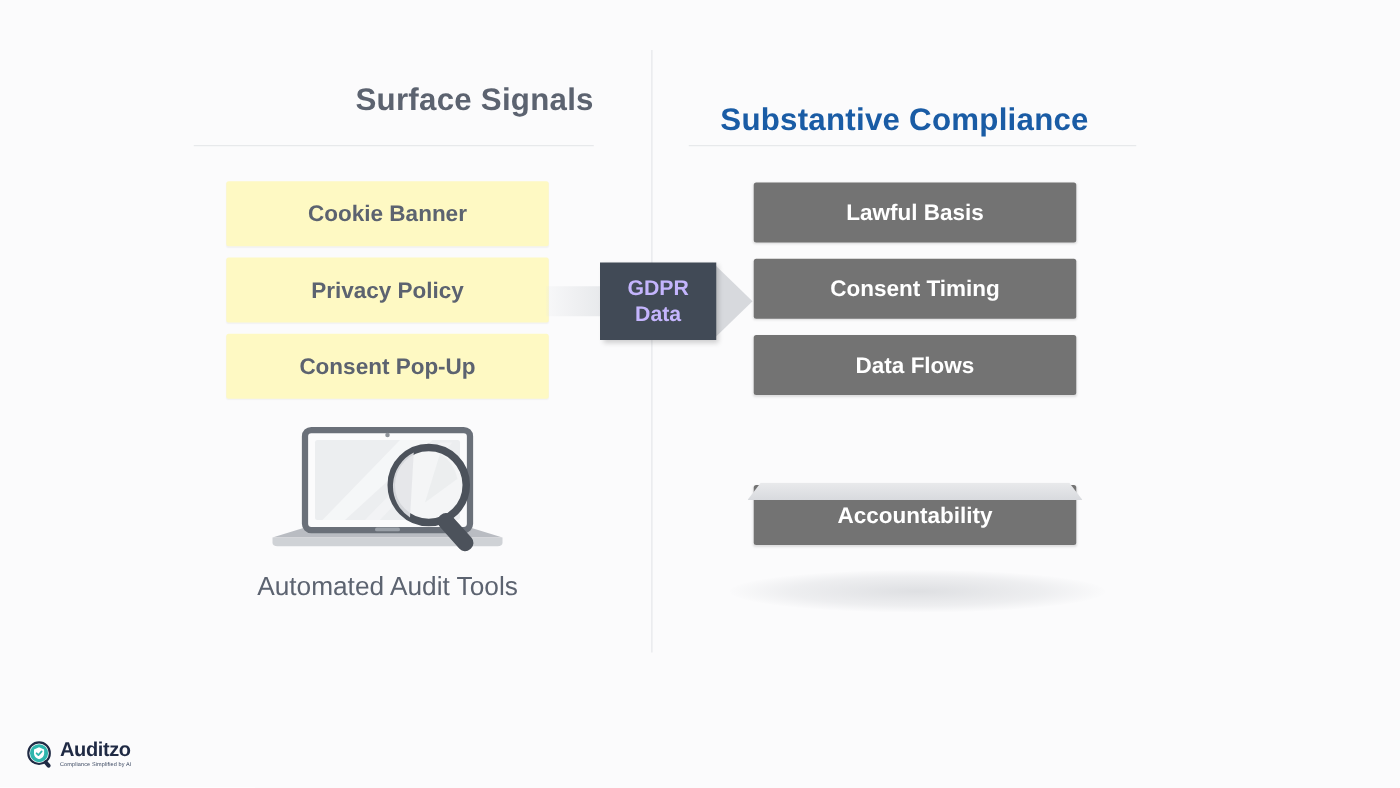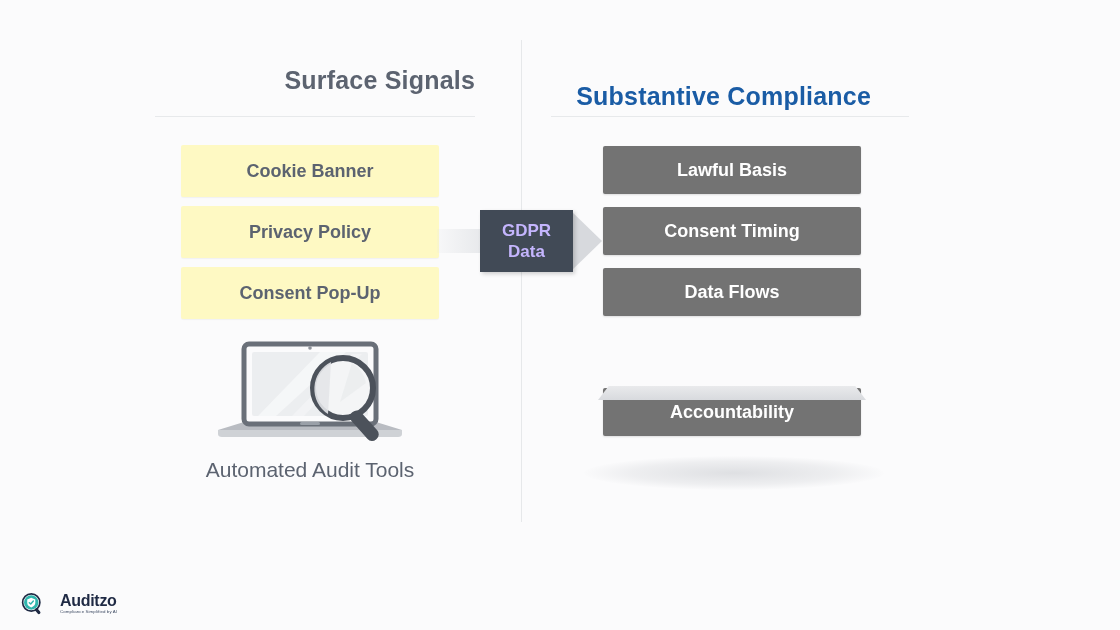--- a/index.html
+++ b/index.html
@@ -202,21 +202,21 @@
     color: #5c6370;
   }
 
   
   #logo {
     position: absolute;
     left: 20px;
     top: 592px;
     display: flex;
     align-items: center;
-    gap: 16px;
+    gap: 4px;
   }
   #logo-mark {
     width: 24px;
     height: 24px;
     flex: none;
   }
   #logo-text-wrap {
     display: flex;
     flex-direction: column;
     justify-content: center;

